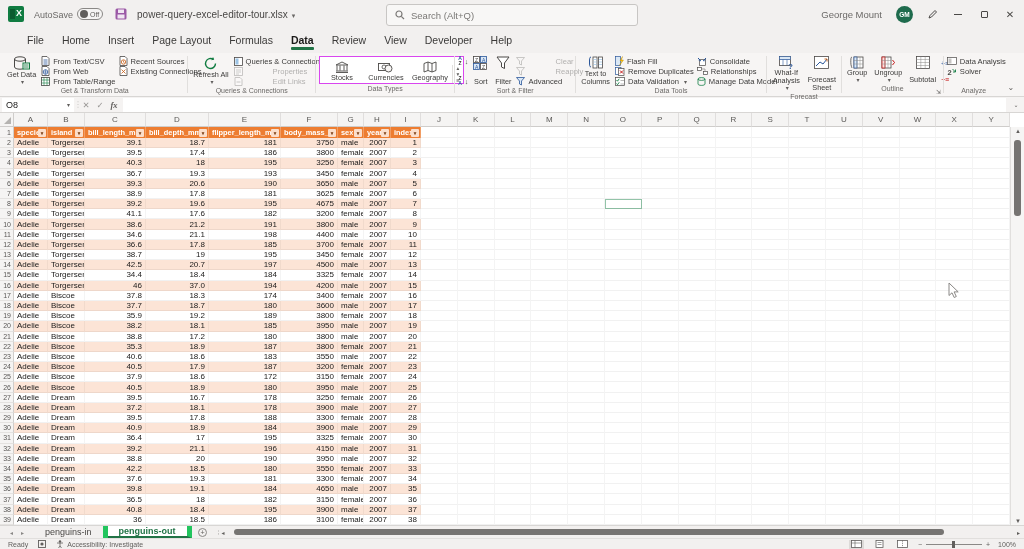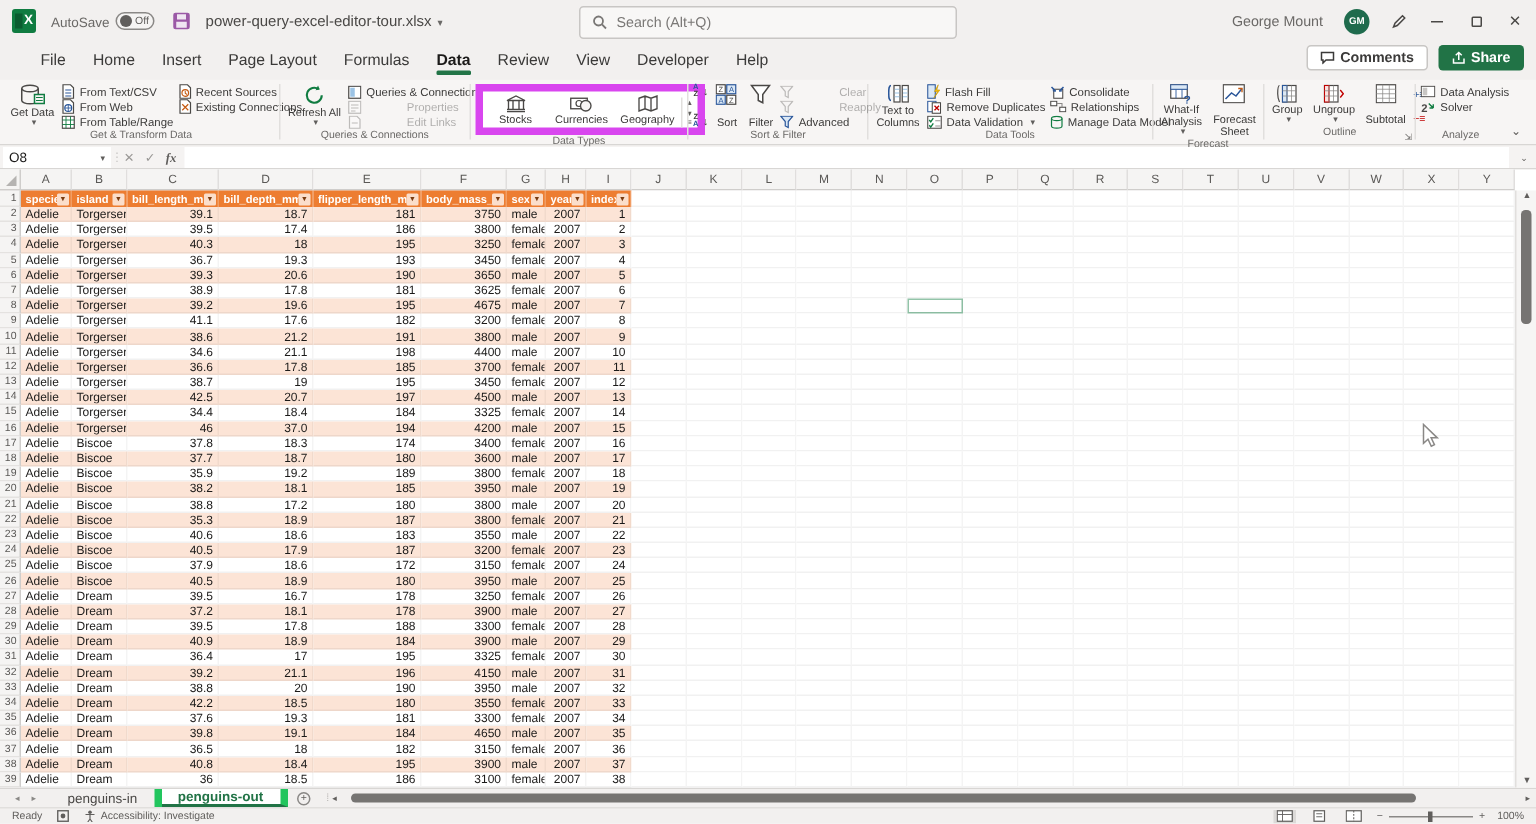--- a/index.html
+++ b/index.html
@@ -42,21 +42,21 @@
   .rb-items { flex:1; display:flex; align-items:stretch; padding:2px 3px 0; gap:3px; }
   .g-label { height:11px; font-size:7px; color:#6b6967; text-align:center; white-space:nowrap; padding:0 4px; position:relative; }
   .rb-div { width:1px; background:#e1dfdd; margin:3px 0; }
   .rb-big { display:flex; flex-direction:column; align-items:center; justify-content:space-between; padding:1px 2px; font-size:7.3px; color:#3b3a39; text-align:center; line-height:1.1; white-space:nowrap; }
   .rb-big .lbl { display:block; }
   .rb-col { display:flex; flex-direction:column; justify-content:space-between; padding:1px 0; }
   .rb-sm { display:flex; align-items:center; gap:3px; font-size:7.6px; color:#3b3a39; height:10px; white-space:nowrap; }
   .rb-sm.disabled, .rb-big.disabled { opacity:.38;gap:30px; }
   .caret::after { content:"▾"; font-size:6px; color:#605e5c; margin-left:2px; }
   .ic { flex:none; display:inline-flex; align-items:center; justify-content:center; }
-  .gallery { border:5px solid #d946ef; background:#fff; display:flex; align-items:flex-end; margin:1px 0; }
+  .gallery { border:1px solid #d946ef; background:#fff; display:flex; align-items:flex-end; margin:1px 0; }
   .gal-item { width:44px; display:flex; flex-direction:column; align-items:center; justify-content:space-between; padding:2px 0 1px; font-size:7.3px; color:#3b3a39; }
   .gal-scroll { width:11px; border-left:1px solid #e1dfdd; display:flex; flex-direction:column; }
   .gal-scroll span { flex:1; display:flex; align-items:center; justify-content:center; font-size:5.5px; color:#605e5c; }
   .azicon { font-size:5px; line-height:1; font-weight:bold; color:#3b3a39; text-align:center; }
   .azicon b { color:#2b579a; }
   .dlg-launch { position:absolute; right:2px; bottom:1px; font-size:6px; color:#6b6967; }
   .rb-collapse { display:flex; align-items:flex-end; padding:0 8px 4px 4px; color:#605e5c; font-size:8px; }
 
   
   .fbar { height:16px; background:#f5f3f2; border-bottom:1px solid #d8d6d4; display:flex; align-items:center; }
@@ -168,34 +168,20 @@
   <span class="mtab">File</span>
   <span class="mtab">Home</span>
   <span class="mtab">Insert</span>
   <span class="mtab">Page Layout</span>
   <span class="mtab">Formulas</span>
   <span class="mtab active">Data</span>
   <span class="mtab">Review</span>
   <span class="mtab">View</span>
   <span class="mtab">Developer</span>
   <span class="mtab">Help</span>
-  <div class="mb-right">
-    <span class="btn-comments">
-      <svg width="10" height="9" viewBox="0 0 10 9">
-          <path d="M1 1 h8 v5 h-5 l-2 2 v-2 h-1 z" fill="none" stroke="#3b3a39" stroke-width="1"></path>
-        </svg>
-      <span>Comments</span>
-    </span>
-    <span class="btn-share">
-      <svg width="9" height="9" viewBox="0 0 9 9">
-          <path d="M4.5 6 V1 M2.5 2.8 L4.5 1 L6.5 2.8 M1 5 v3 h7 v-3" fill="none" stroke="#fff" stroke-width="1"></path>
-        </svg>
-      <span>Share</span>
-    </span>
-  </div>
 </div>
 
 <div class="ribbon">
 
   <div class="rb-group">
     <div class="rb-items">
       <div class="rb-big caret">
         <span class="ic">
           <svg width="17" height="15" viewBox="0 0 17 15">
               <ellipse cx="7" cy="3" rx="5.5" ry="2.2" fill="none" stroke="#4a4846"></ellipse>

